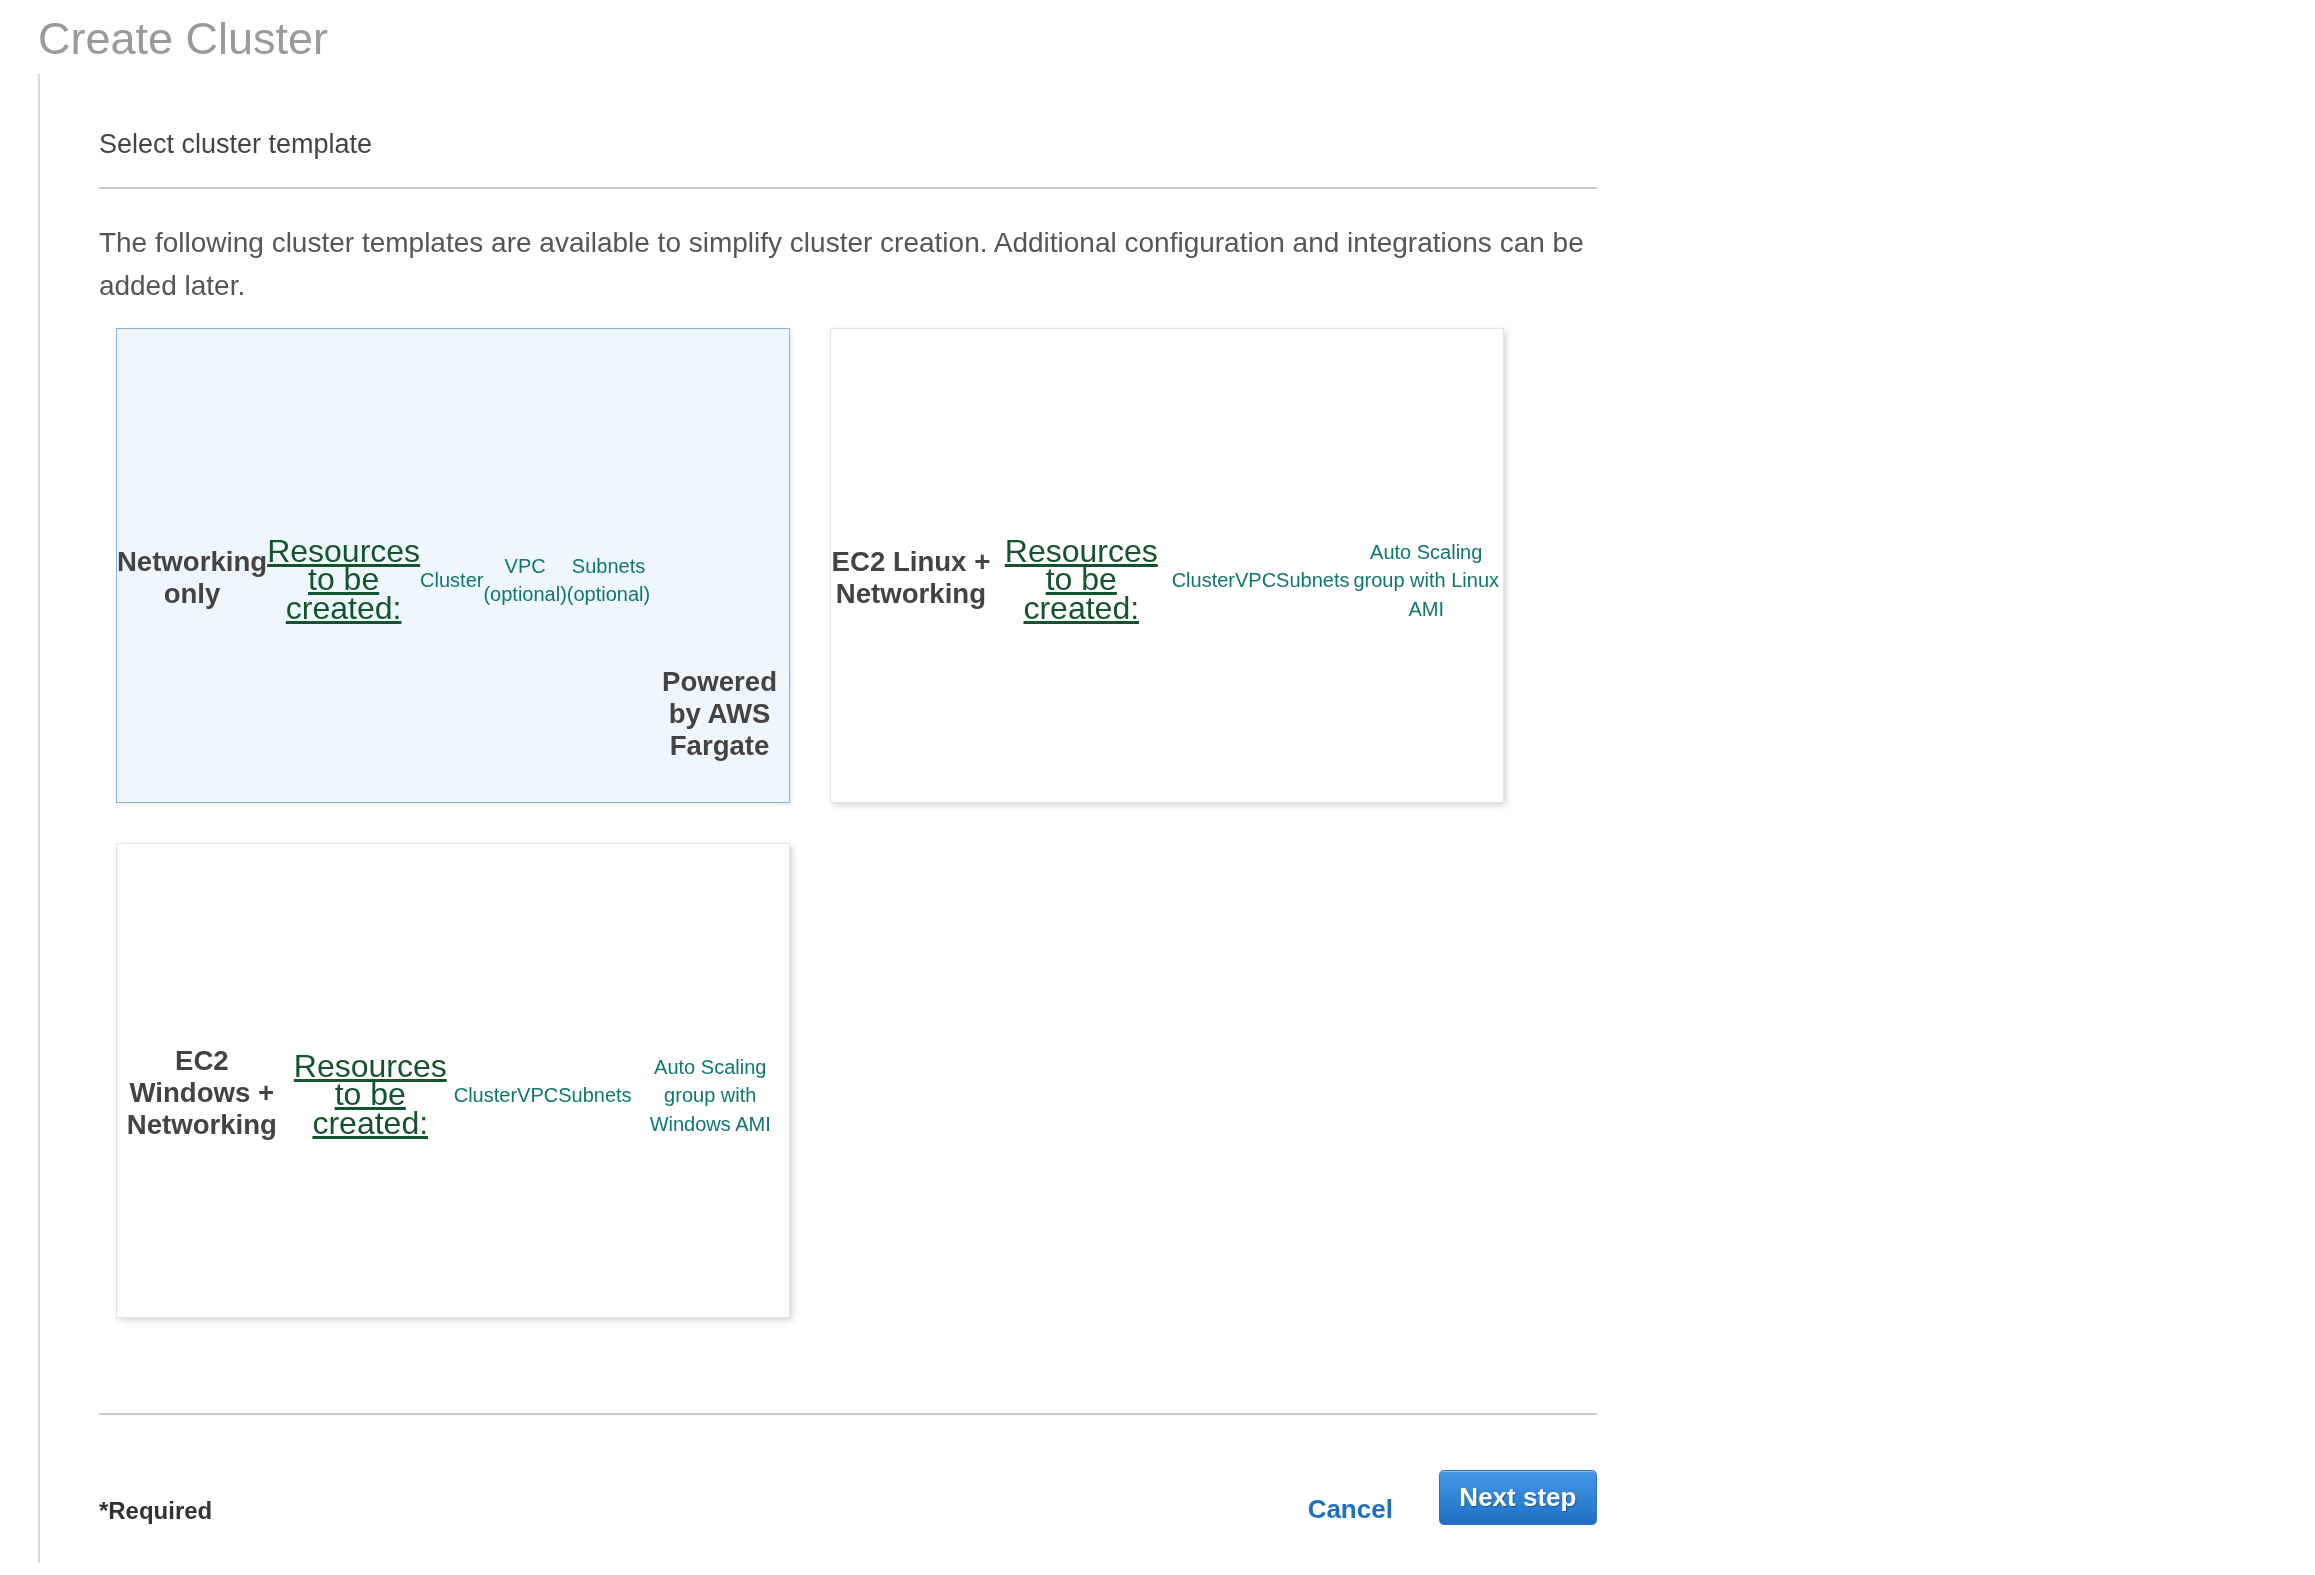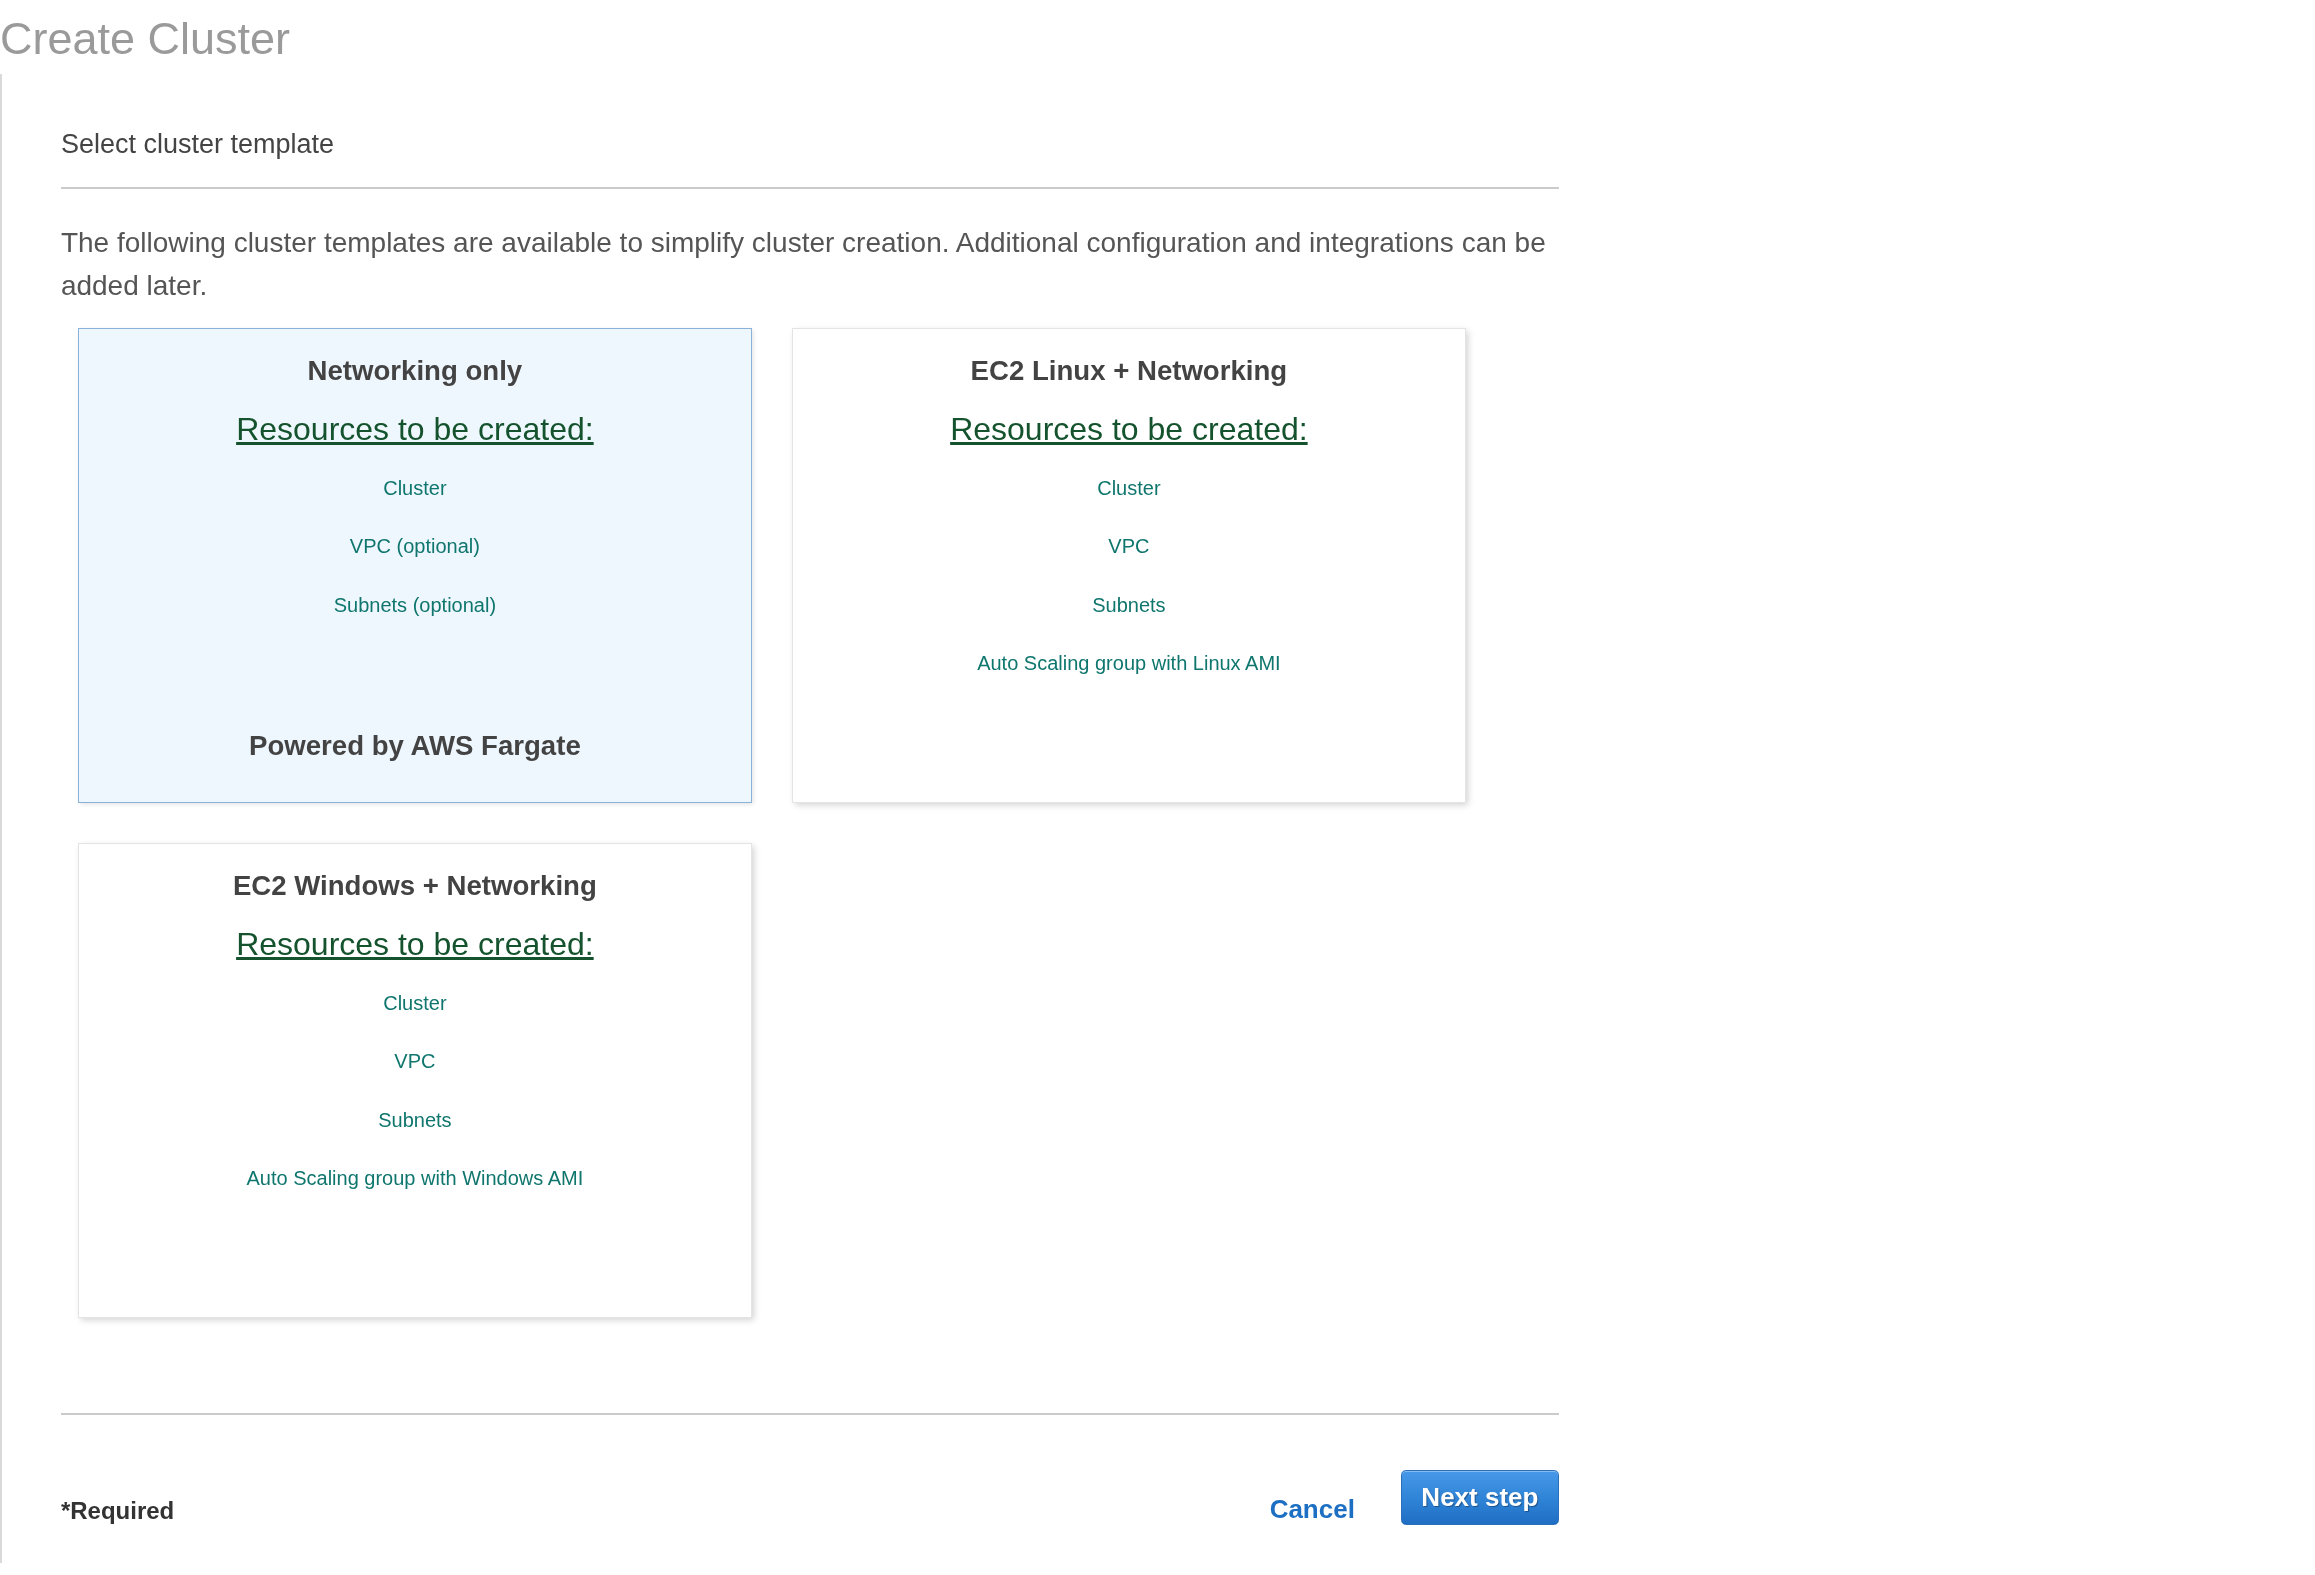--- a/index.html
+++ b/index.html
@@ -2,21 +2,21 @@
 <html style="font-size:15px"><head>
 <meta charset="utf-8">
 <style>
   * { box-sizing: border-box; margin: 0; padding: 0; }
   html, body { background: #ffffff; }
   body {
     width: 2315px; height: 1575px; overflow: hidden;
     font-family: "Liberation Sans", "DejaVu Sans", sans-serif;
     color: #444;
   }
-  .page { }
+  .page { padding-left: 38px; }
   .page-title {
     font-size: 45px; font-weight: 400; color: #9a9a9a;
     margin-top: 11.4px; line-height: 55px;
   }
   .layout { display: flex; margin-top: 7.6px; min-height: 1489px; }
   .sidebar { width: 461px; padding-top: 43px; flex-shrink: 0; }
   .step {
     font-size: 24px; line-height: 25px; padding: 7.6px 0 7.6px 9.5px;
     margin-bottom: 27px; cursor: default;
   }
@@ -34,21 +34,21 @@
     margin-top: 32px; width: 1498px;
   }
   .cards-grid {
     margin-top: 21px; margin-left: 17px;
     display: grid; grid-template-columns: 674px 674px;
     column-gap: 40px; row-gap: 40px; width: 1389px;
   }
   .card {
     width: 674px; height: 475px; background: #ffffff;
     border: 1px solid #e4e4e4; box-shadow: 2.9px 2.9px 6.7px rgba(0,0,0,0.18);
-    display: flex; flex-direction: column; align-items: center;
+    display: flex; flex-direction: row; align-items: center;
     text-align: center; cursor: pointer;
   }
   .card.selected {
     background: #eff7fe; border: 1.9px solid #8ab2d8;
     box-shadow: 1.9px 1.9px 4.8px rgba(0,0,0,0.12);
   }
   .card-title { font-size: 27.6px; font-weight: bold; color: #434343; margin-top: 26px; line-height: 32px; }
   .card-subtitle { font-size: 32px; color: #14532d; text-decoration: underline; margin-top: 28.5px; line-height: 28.5px; }
   .card-item { font-size: 20px; color: #0f766e; margin-top: 30px; line-height: 28.5px; }
   .card-footer { font-size: 27.6px; font-weight: bold; color: #434343; margin-top: auto; margin-bottom: 40px; line-height: 32px; }

